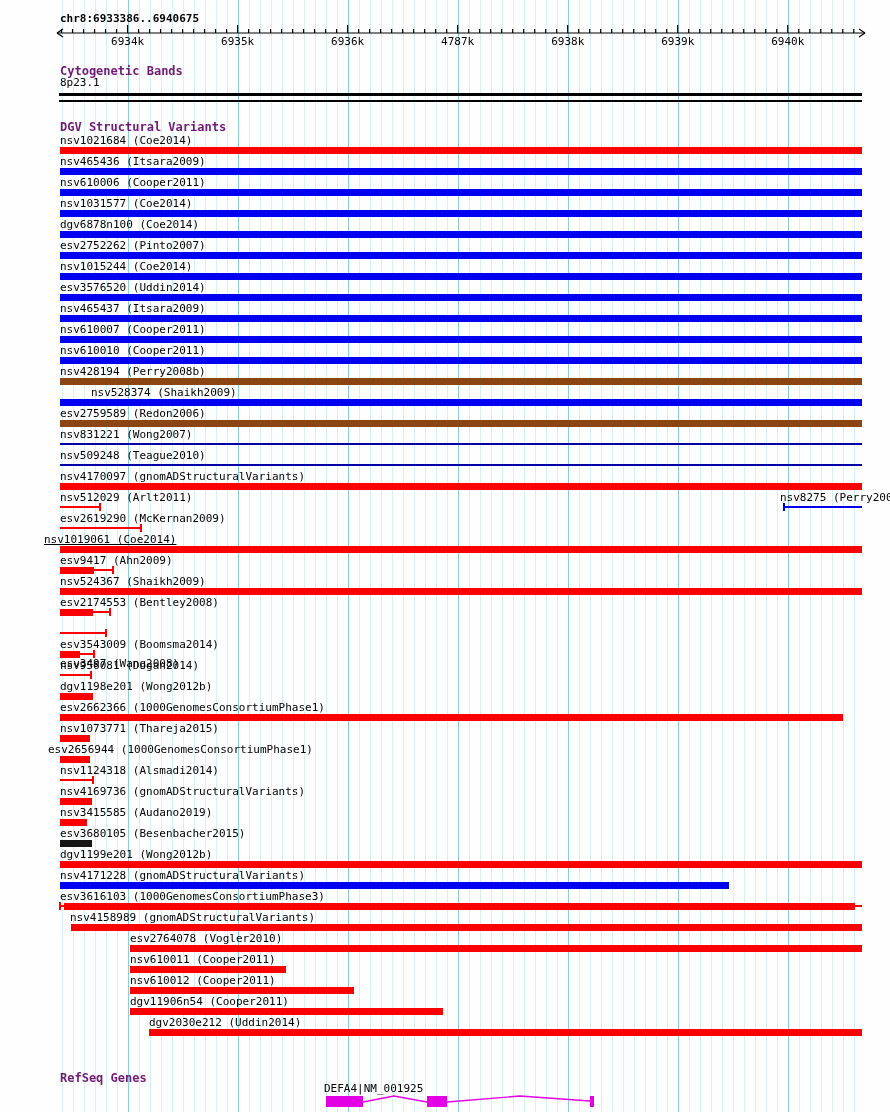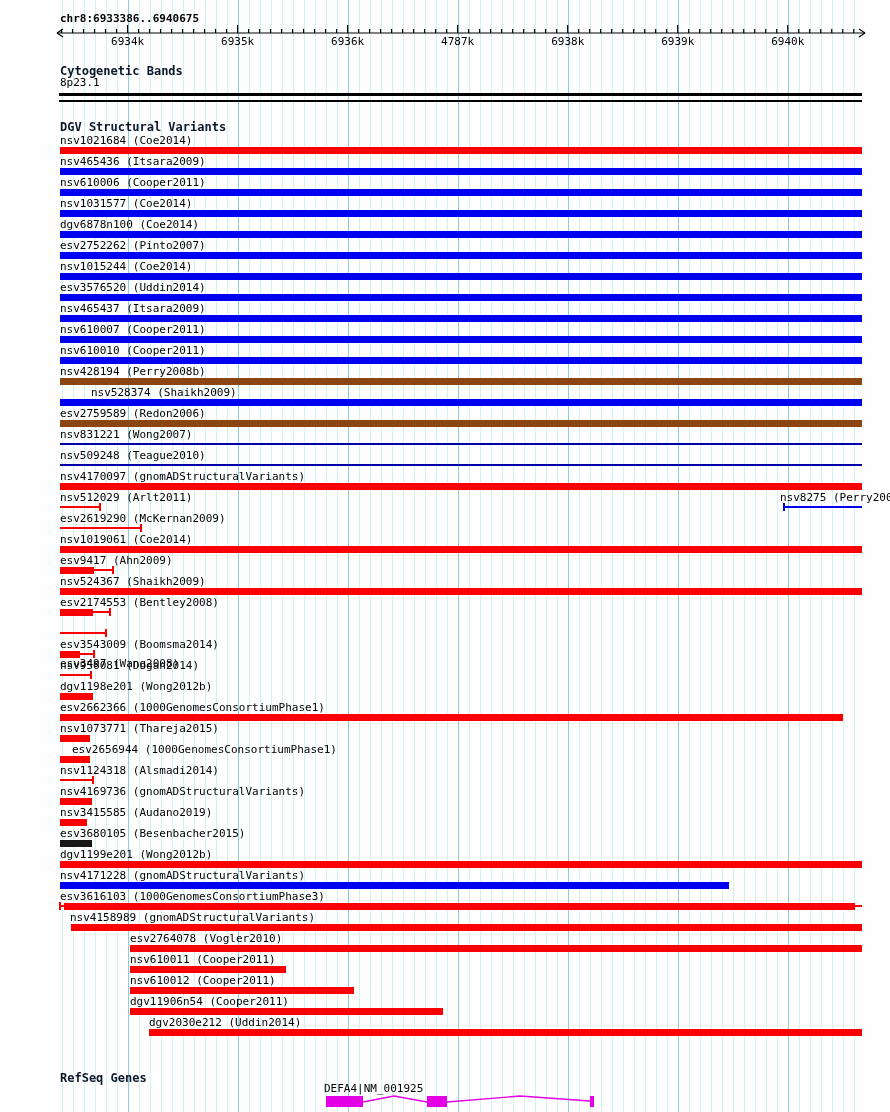--- a/index.html
+++ b/index.html
@@ -1,20 +1,20 @@
 <!DOCTYPE html>
 <html><head>
 <meta charset="utf-8">
 <style>
   * { margin:0; padding:0; box-sizing:border-box; }
   html,body { background:#ffffff; }
   body { font-family:"DejaVu Sans Mono", monospace; }
   #screen { position:relative; width:890px; height:1112px; background:#fdfefd; overflow:hidden; }
   .gridline { position:absolute; top:0; height:1112px; width:1px; }
-  .heading  { position:absolute; font-weight:bold; font-size:12px; line-height:12px; color:#0f172a; white-space:pre; }
+  .heading  { position:absolute; font-weight:bold; font-size:12px; line-height:12px; color:#701a75; white-space:pre; }
   .mono     { position:absolute; font-size:11px; line-height:11px; color:#000; white-space:pre; }
   .vlabel   { position:absolute; font-size:11px; line-height:11px; color:#000; white-space:pre; }
   .vbar     { position:absolute; height:7px; }
   .vline    { position:absolute; height:2px; }
   .vcap     { position:absolute; width:2px; height:8px; }
   .bandbar  { position:absolute; background:#000; }
   svg { position:absolute; left:0; top:0; }
 </style>
 </head>
 <body>
@@ -232,21 +232,21 @@
       <div class="vbar" style="left: 60px; width: 802px; top: 483px; background: rgb(250, 0, 0);"></div>
       <div class="vlabel" style="left: 60px; top: 492px;">nsv512029 (Arlt2011)</div>
       <div class="vline" style="left: 60px; width: 39px; top: 506px; background: rgb(250, 0, 0);"></div>
       <div class="vcap" style="left: 99px; top: 503px; background: rgb(250, 0, 0);"></div>
       <div class="vlabel" style="left: 780px; top: 492px;">nsv8275 (Perry2008</div>
       <div class="vline" style="left: 783px; width: 79px; top: 506px; background: rgb(0, 0, 240);"></div>
       <div class="vcap" style="left: 783px; top: 503px; background: rgb(0, 0, 240);"></div>
       <div class="vlabel" style="left: 60px; top: 513px;">esv2619290 (McKernan2009)</div>
       <div class="vline" style="left: 60px; width: 80px; top: 527px; background: rgb(250, 0, 0);"></div>
       <div class="vcap" style="left: 140px; top: 524px; background: rgb(250, 0, 0);"></div>
-      <div class="vlabel" style="left: 60px; top: 534px;">nsv1019061 (Coe2014)</div>
+      <div class="vlabel" style="left: 44px; top: 534px; text-decoration: underline;">nsv1019061 (Coe2014)</div>
       <div class="vbar" style="left: 60px; width: 802px; top: 546px; background: rgb(250, 0, 0);"></div>
       <div class="vlabel" style="left: 60px; top: 555px;">esv9417 (Ahn2009)</div>
       <div class="vbar" style="left: 60px; width: 34px; top: 567px; background: rgb(250, 0, 0);"></div>
       <div class="vline" style="left: 94px; width: 18px; top: 569px; background: rgb(250, 0, 0);"></div>
       <div class="vcap" style="left: 112px; top: 566px; background: rgb(250, 0, 0);"></div>
       <div class="vlabel" style="left: 60px; top: 576px;">nsv524367 (Shaikh2009)</div>
       <div class="vbar" style="left: 60px; width: 802px; top: 588px; background: rgb(250, 0, 0);"></div>
       <div class="vlabel" style="left: 60px; top: 597px;">esv2174553 (Bentley2008)</div>
       <div class="vbar" style="left: 60px; width: 33px; top: 609px; background: rgb(250, 0, 0);"></div>
       <div class="vline" style="left: 93px; width: 16px; top: 611px; background: rgb(250, 0, 0);"></div>
@@ -260,21 +260,21 @@
       <div class="vcap" style="left: 93px; top: 650px; background: rgb(250, 0, 0);"></div>
       <div class="vlabel" style="left: 60px; top: 660px;">nsv956081 (Dogan2014)</div>
       <div class="vline" style="left: 60px; width: 30px; top: 674px; background: rgb(250, 0, 0);"></div>
       <div class="vcap" style="left: 90px; top: 671px; background: rgb(250, 0, 0);"></div>
       <div class="vlabel" style="left: 60px; top: 681px;">dgv1198e201 (Wong2012b)</div>
       <div class="vbar" style="left: 60px; width: 33px; top: 693px; background: rgb(250, 0, 0);"></div>
       <div class="vlabel" style="left: 60px; top: 702px;">esv2662366 (1000GenomesConsortiumPhase1)</div>
       <div class="vbar" style="left: 60px; width: 783px; top: 714px; background: rgb(250, 0, 0);"></div>
       <div class="vlabel" style="left: 60px; top: 723px;">nsv1073771 (Thareja2015)</div>
       <div class="vbar" style="left: 60px; width: 30px; top: 735px; background: rgb(250, 0, 0);"></div>
-      <div class="vlabel" style="left: 72px; top: 744px;">esv2656944 (1000GenomesConsortiumPhase1)</div>
+      <div class="vlabel" style="left: 48px; top: 744px;">esv2656944 (1000GenomesConsortiumPhase1)</div>
       <div class="vbar" style="left: 60px; width: 30px; top: 756px; background: rgb(250, 0, 0);"></div>
       <div class="vlabel" style="left: 60px; top: 765px;">nsv1124318 (Alsmadi2014)</div>
       <div class="vline" style="left: 60px; width: 32px; top: 779px; background: rgb(250, 0, 0);"></div>
       <div class="vcap" style="left: 92px; top: 776px; background: rgb(250, 0, 0);"></div>
       <div class="vlabel" style="left: 60px; top: 786px;">nsv4169736 (gnomADStructuralVariants)</div>
       <div class="vbar" style="left: 60px; width: 32px; top: 798px; background: rgb(250, 0, 0);"></div>
       <div class="vlabel" style="left: 60px; top: 807px;">nsv3415585 (Audano2019)</div>
       <div class="vbar" style="left: 60px; width: 27px; top: 819px; background: rgb(250, 0, 0);"></div>
       <div class="vlabel" style="left: 60px; top: 828px;">esv3680105 (Besenbacher2015)</div>
       <div class="vbar" style="left: 60px; width: 32px; top: 840px; background: rgb(22, 22, 22);"></div>

